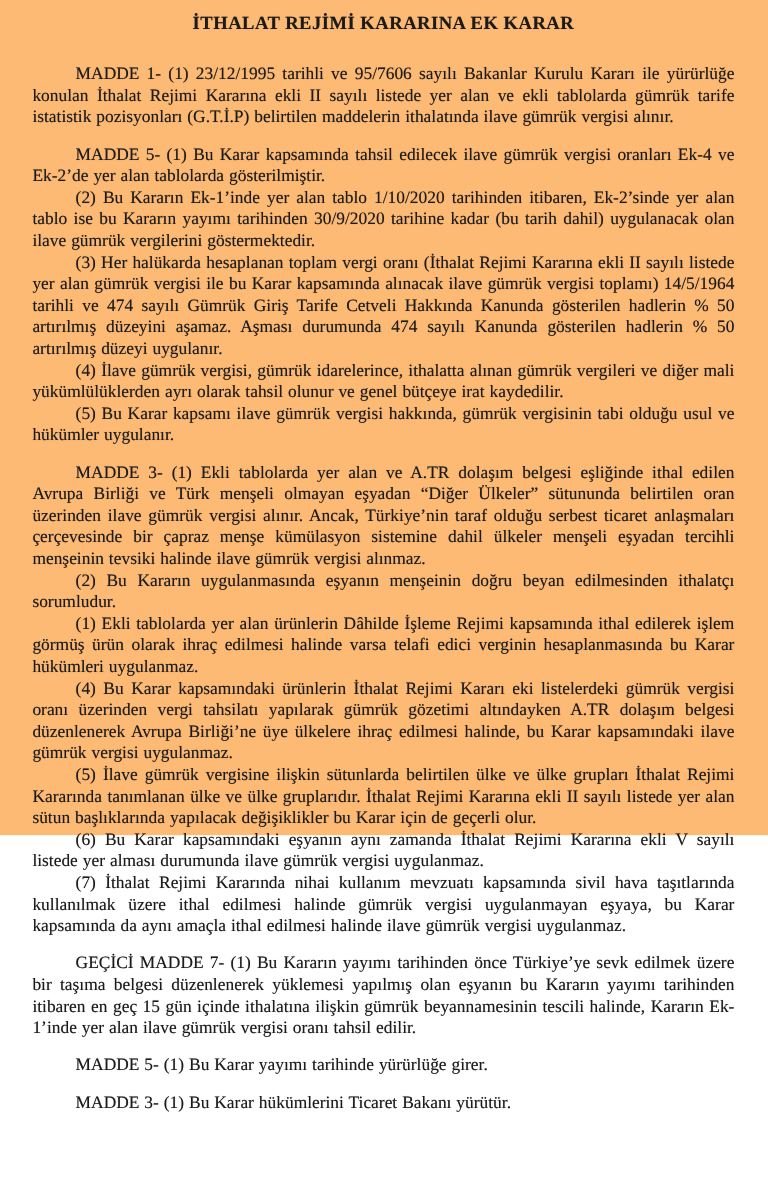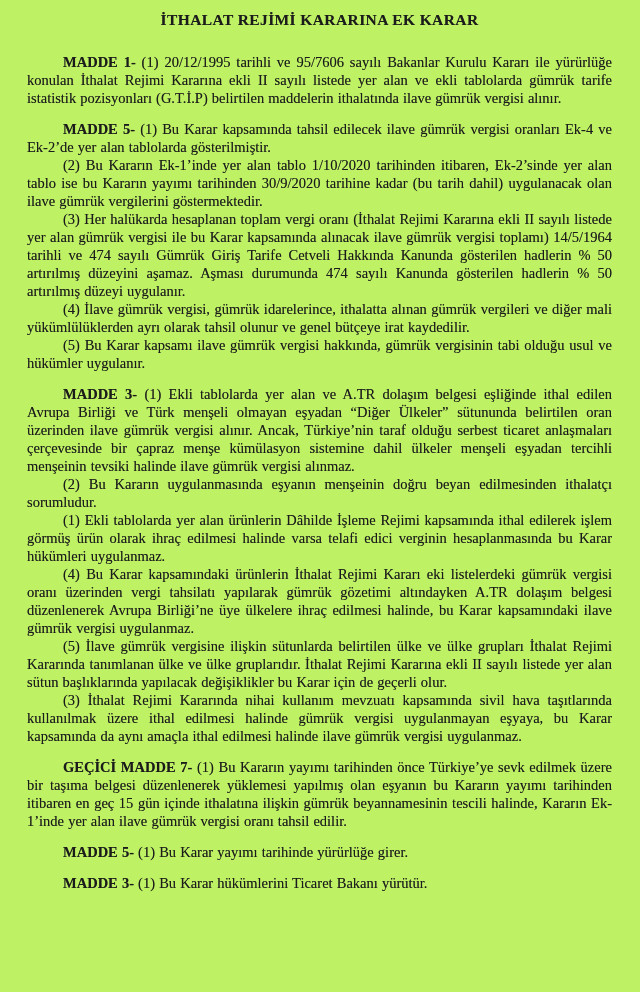--- a/index.html
+++ b/index.html
@@ -10,23 +10,23 @@
   body {
     width: 640px;
     height: 992px;
     overflow: hidden;
     font-family: "Liberation Serif", "DejaVu Serif", serif;
     color: #1b1b1b;
   }
   .page {
     box-sizing: border-box;
     width: 640px;
-    height: 992px;
+    height: 696px;
     padding: 6px 28px 0 27px;
-    background: #bef264;
+    background: #fdba74;
     
     text-shadow: 0 0 0.6px rgba(25, 25, 25, 0.5);
   }
   .doc-title {
     margin: 4px 0 24px 0;
     font-size: 15.5px;
     line-height: 19px;
     font-weight: bold;
     text-align: center;
     letter-spacing: 0.4px;
@@ -36,49 +36,50 @@
   }
   .para {
     margin: 0;
     font-size: 14.5px;
     line-height: 18px;
     text-align: justify;
     text-indent: 36px;
     word-spacing: 0.5px;
   }
   .para b.label {
-    font-weight: bold;
+    font-weight: normal;
   }
 </style>
 </head>
 <body>
 
 <div class="page">
 
   <h1 class="doc-title">İTHALAT REJİMİ KARARINA EK KARAR</h1>
 
   <section class="article">
-    <p class="para"><b class="label">MADDE 1-</b><span> (1) 20/12/1995 tarihli ve 95/7606 sayılı Bakanlar Kurulu Kararı ile yürürlüğe konulan İthalat Rejimi Kararına ekli II sayılı listede yer alan ve ekli tablolarda gümrük tarife istatistik pozisyonları (G.T.İ.P) belirtilen maddelerin ithalatında ilave gümrük vergisi alınır.</span></p>
+    <p class="para"><b class="label">MADDE 1-</b><span> (1) 23/12/1995 tarihli ve 95/7606 sayılı Bakanlar Kurulu Kararı ile yürürlüğe konulan İthalat Rejimi Kararına ekli II sayılı listede yer alan ve ekli tablolarda gümrük tarife istatistik pozisyonları (G.T.İ.P) belirtilen maddelerin ithalatında ilave gümrük vergisi alınır.</span></p>
   </section>
 
   <section class="article">
     <p class="para"><b class="label">MADDE 5-</b><span> (1) Bu Karar kapsamında tahsil edilecek ilave gümrük vergisi oranları Ek-4 ve Ek-2’de yer alan tablolarda gösterilmiştir.</span></p>
     <p class="para"><b class="label"></b><span>(2) Bu Kararın Ek-1’inde yer alan tablo 1/10/2020 tarihinden itibaren, Ek-2’sinde yer alan tablo ise bu Kararın yayımı tarihinden 30/9/2020 tarihine kadar (bu tarih dahil) uygulanacak olan ilave gümrük vergilerini göstermektedir.</span></p>
     <p class="para"><b class="label"></b><span>(3) Her halükarda hesaplanan toplam vergi oranı (İthalat Rejimi Kararına ekli II sayılı listede yer alan gümrük vergisi ile bu Karar kapsamında alınacak ilave gümrük vergisi toplamı) 14/5/1964 tarihli ve 474 sayılı Gümrük Giriş Tarife Cetveli Hakkında Kanunda gösterilen hadlerin % 50 artırılmış düzeyini aşamaz. Aşması durumunda 474 sayılı Kanunda gösterilen hadlerin % 50 artırılmış düzeyi uygulanır.</span></p>
     <p class="para"><b class="label"></b><span>(4) İlave gümrük vergisi, gümrük idarelerince, ithalatta alınan gümrük vergileri ve diğer mali yükümlülüklerden ayrı olarak tahsil olunur ve genel bütçeye irat kaydedilir.</span></p>
     <p class="para"><b class="label"></b><span>(5) Bu Karar kapsamı ilave gümrük vergisi hakkında, gümrük vergisinin tabi olduğu usul ve hükümler uygulanır.</span></p>
   </section>
 
   <section class="article">
     <p class="para"><b class="label">MADDE 3-</b><span> (1) Ekli tablolarda yer alan ve A.TR dolaşım belgesi eşliğinde ithal edilen Avrupa Birliği ve Türk menşeli olmayan eşyadan “Diğer Ülkeler” sütununda belirtilen oran üzerinden ilave gümrük vergisi alınır. Ancak, Türkiye’nin taraf olduğu serbest ticaret anlaşmaları çerçevesinde bir çapraz menşe kümülasyon sistemine dahil ülkeler menşeli eşyadan tercihli menşeinin tevsiki halinde ilave gümrük vergisi alınmaz.</span></p>
     <p class="para"><b class="label"></b><span>(2) Bu Kararın uygulanmasında eşyanın menşeinin doğru beyan edilmesinden ithalatçı sorumludur.</span></p>
     <p class="para"><b class="label"></b><span>(1) Ekli tablolarda yer alan ürünlerin Dâhilde İşleme Rejimi kapsamında ithal edilerek işlem görmüş ürün olarak ihraç edilmesi halinde varsa telafi edici verginin hesaplanmasında bu Karar hükümleri uygulanmaz.</span></p>
     <p class="para"><b class="label"></b><span>(4) Bu Karar kapsamındaki ürünlerin İthalat Rejimi Kararı eki listelerdeki gümrük vergisi oranı üzerinden vergi tahsilatı yapılarak gümrük gözetimi altındayken A.TR dolaşım belgesi düzenlenerek Avrupa Birliği’ne üye ülkelere ihraç edilmesi halinde, bu Karar kapsamındaki ilave gümrük vergisi uygulanmaz.</span></p>
     <p class="para"><b class="label"></b><span>(5) İlave gümrük vergisine ilişkin sütunlarda belirtilen ülke ve ülke grupları İthalat Rejimi Kararında tanımlanan ülke ve ülke gruplarıdır. İthalat Rejimi Kararına ekli II sayılı listede yer alan sütun başlıklarında yapılacak değişiklikler bu Karar için de geçerli olur.</span></p>
-    <p class="para"><b class="label"></b><span>(3) İthalat Rejimi Kararında nihai kullanım mevzuatı kapsamında sivil hava taşıtlarında kullanılmak üzere ithal edilmesi halinde gümrük vergisi uygulanmayan eşyaya, bu Karar kapsamında da aynı amaçla ithal edilmesi halinde ilave gümrük vergisi uygulanmaz.</span></p>
+    <p class="para"><b class="label"></b><span>(6) Bu Karar kapsamındaki eşyanın aynı zamanda İthalat Rejimi Kararına ekli V sayılı listede yer alması durumunda ilave gümrük vergisi uygulanmaz.</span></p>
+    <p class="para"><b class="label"></b><span>(7) İthalat Rejimi Kararında nihai kullanım mevzuatı kapsamında sivil hava taşıtlarında kullanılmak üzere ithal edilmesi halinde gümrük vergisi uygulanmayan eşyaya, bu Karar kapsamında da aynı amaçla ithal edilmesi halinde ilave gümrük vergisi uygulanmaz.</span></p>
   </section>
 
 
   <section class="article">
     <p class="para"><b class="label">GEÇİCİ MADDE 7-</b><span> (1) Bu Kararın yayımı tarihinden önce Türkiye’ye sevk edilmek üzere bir taşıma belgesi düzenlenerek yüklemesi yapılmış olan eşyanın bu Kararın yayımı tarihinden itibaren en geç 15 gün içinde ithalatına ilişkin gümrük beyannamesinin tescili halinde, Kararın Ek-1’inde yer alan ilave gümrük vergisi oranı tahsil edilir.</span></p>
   </section>
 
   <section class="article">
     <p class="para"><b class="label">MADDE 5-</b><span> (1) Bu Karar yayımı tarihinde yürürlüğe girer.</span></p>
   </section>

